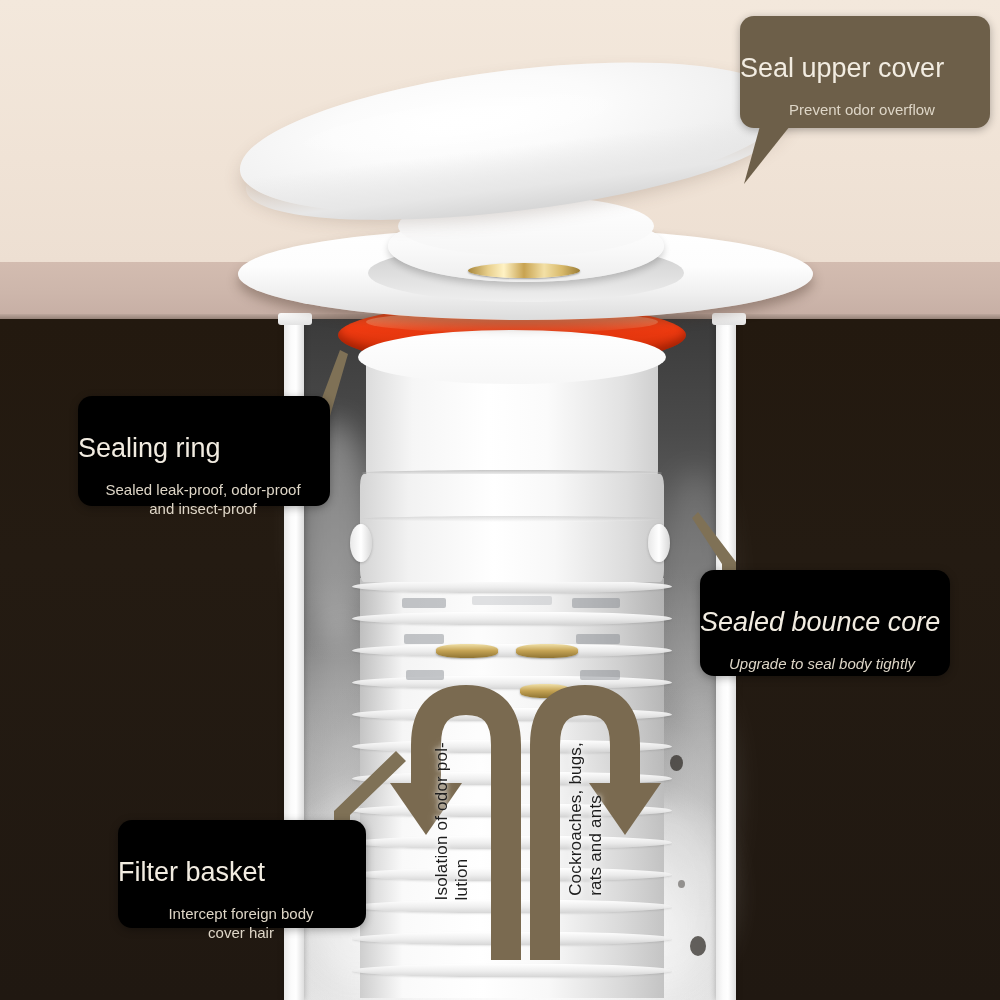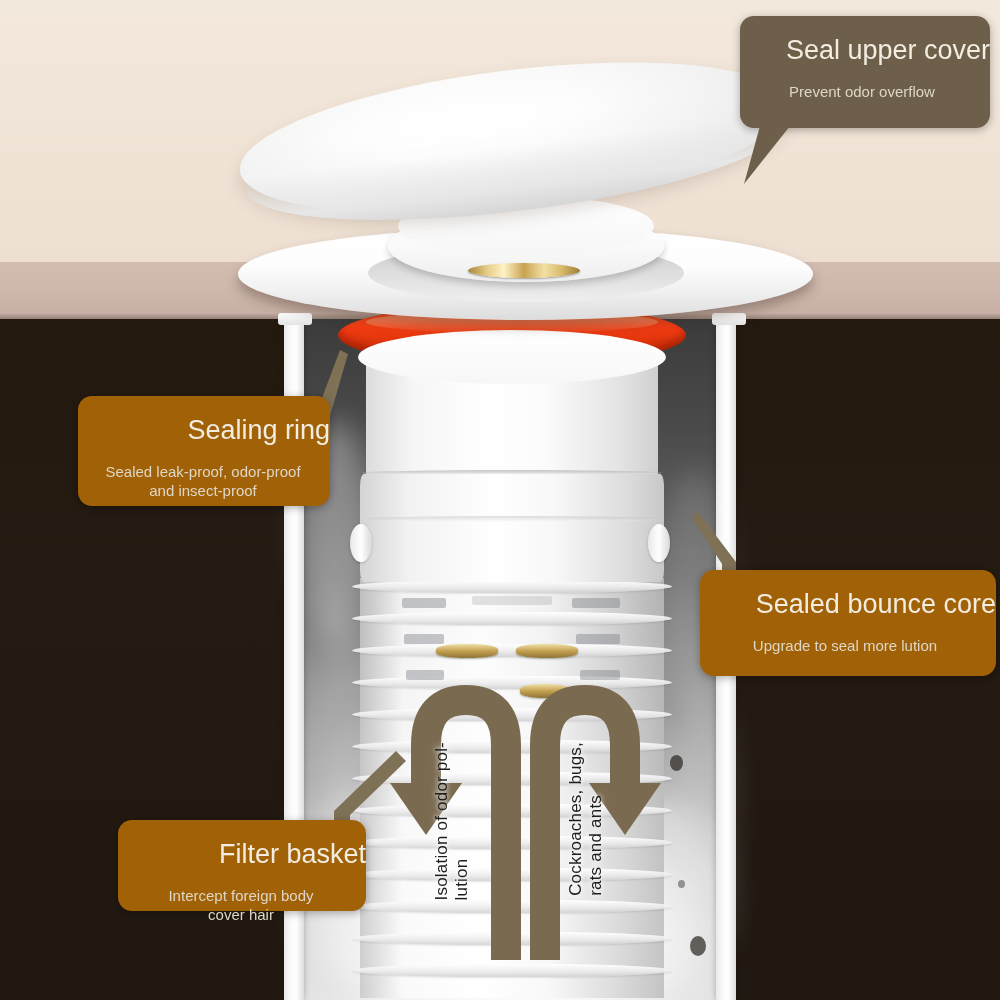--- a/index.html
+++ b/index.html
@@ -280,28 +280,29 @@
   }
 
   
   .callout {
     position: absolute;
     background: #6d5f49;
     border-radius: 14px;
     box-shadow: 0 2px 8px rgba(0,0,0,0.30);
     padding: 0;
   }
-  .callout.light { background: #a16207; }
+  .callout.light { background: #000000; }
   .callout .c-title {
     color: #f2ece1;
     font-size: 27px;
     font-weight: 400;
-    text-align: right;
+    text-align: left;
     line-height: 1.1;
     padding-top: 20px;
+    margin-top: 18px;
   }
   .callout .c-sub {
     color: #ded6c7;
     font-size: 15px;
     line-height: 19px;
     text-align: center;
     padding: 16px 20px 0 14px;
     white-space: pre-line;
   }
   .callout.left-align .c-sub { text-align: center; padding-left: 18px; }
@@ -417,27 +418,27 @@
   </svg>
   <div class="callout light left-align" style="left:78px;top:396px;width:252px;height:110px;">
     <div class="c-title">Sealing ring</div>
     <div class="c-sub">Sealed leak-proof, odor-proof
 and insect-proof</div>
   </div>
 
   <svg width="120" height="100" style="position:absolute;left:640px;top:500px;">
     <path d="M 96 96 L 96 62 L 58 12 L 52 18 L 82 64 L 82 96 Z" fill="#7f7156"></path>
   </svg>
-  <div class="callout light" style="left:700px;top:570px;width:296px;height:106px;">
+  <div class="callout light" style="left:700px;top:570px;width:250px;height:106px;font-style:italic;">
     <div class="c-title">Sealed bounce core</div>
-    <div class="c-sub">Upgrade to seal more lution</div>
+    <div class="c-sub">Upgrade to seal body tightly</div>
   </div>
 
   <svg width="130" height="110" style="position:absolute;left:300px;top:745px;">
     <path d="M 34 100 L 34 66 L 96 6 L 106 16 L 50 70 L 50 100 Z" fill="#7f7156"></path>
   </svg>
-  <div class="callout light left-align" style="left:118px;top:820px;width:248px;height:91px;">
+  <div class="callout light left-align" style="left:118px;top:820px;width:248px;height:108px;">
     <div class="c-title">Filter basket</div>
     <div class="c-sub">Intercept foreign body
 cover hair</div>
   </div>
 
 </div>
 
 </body></html>

